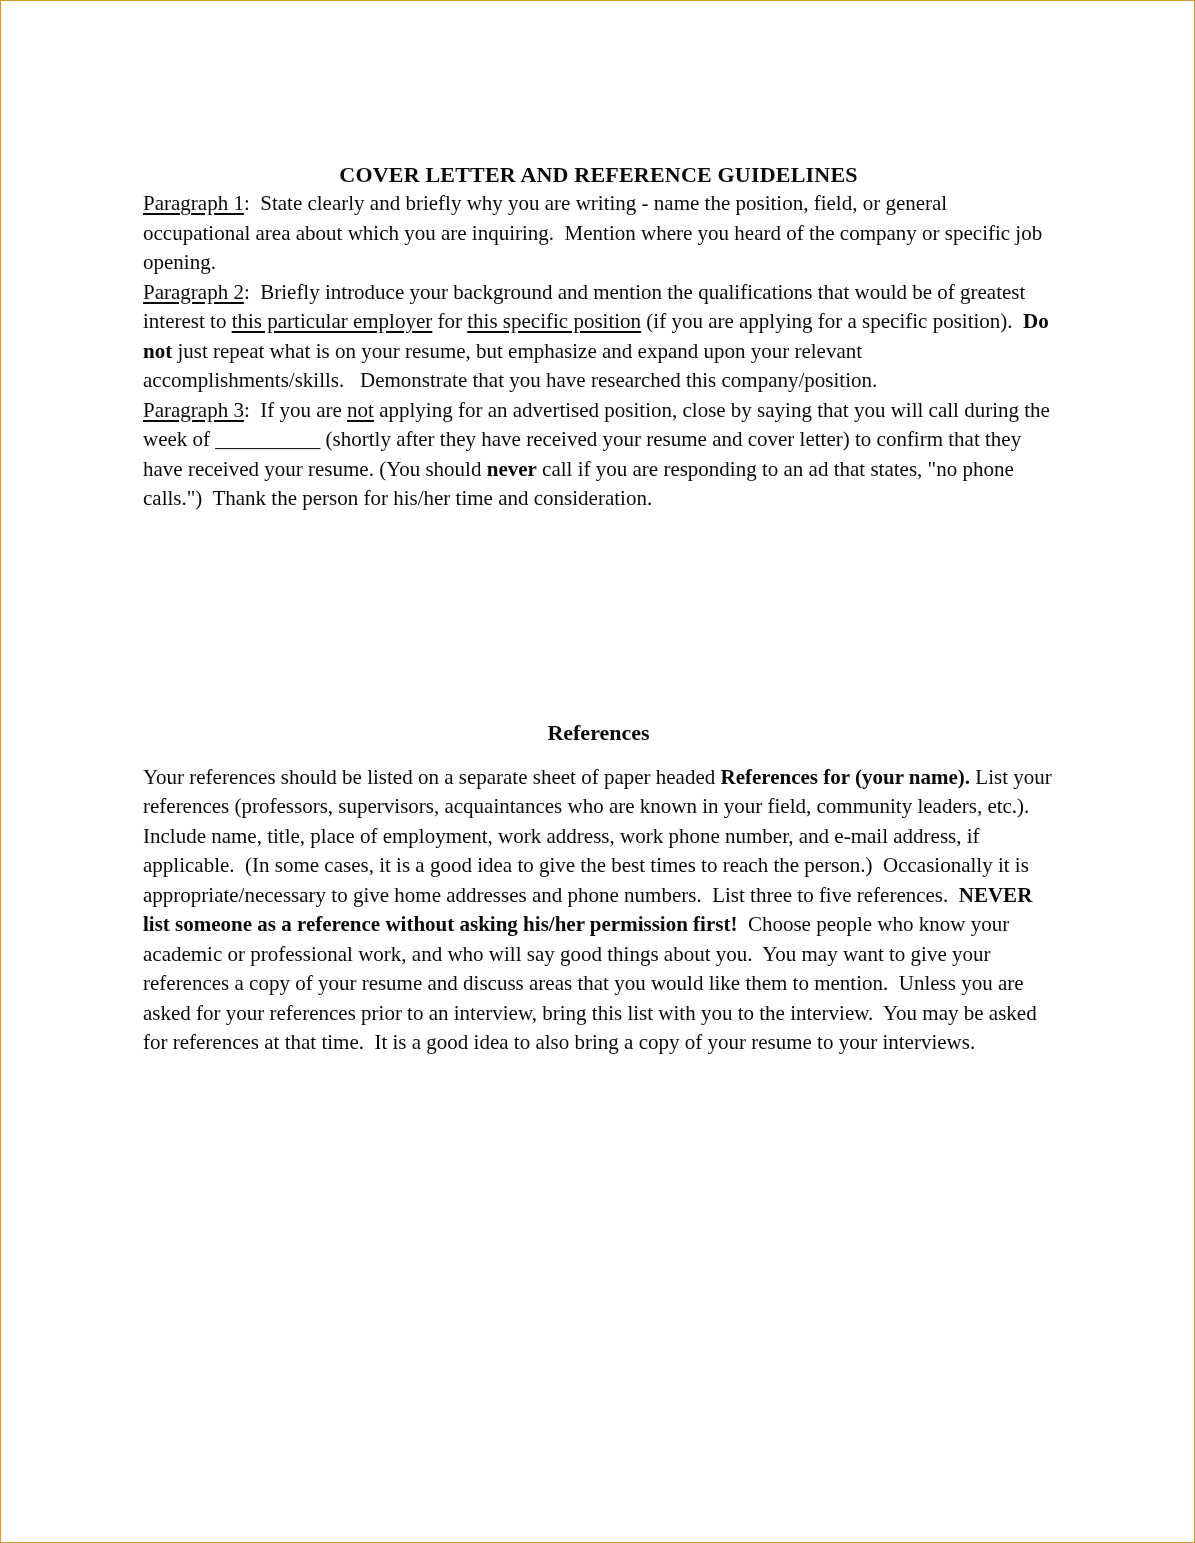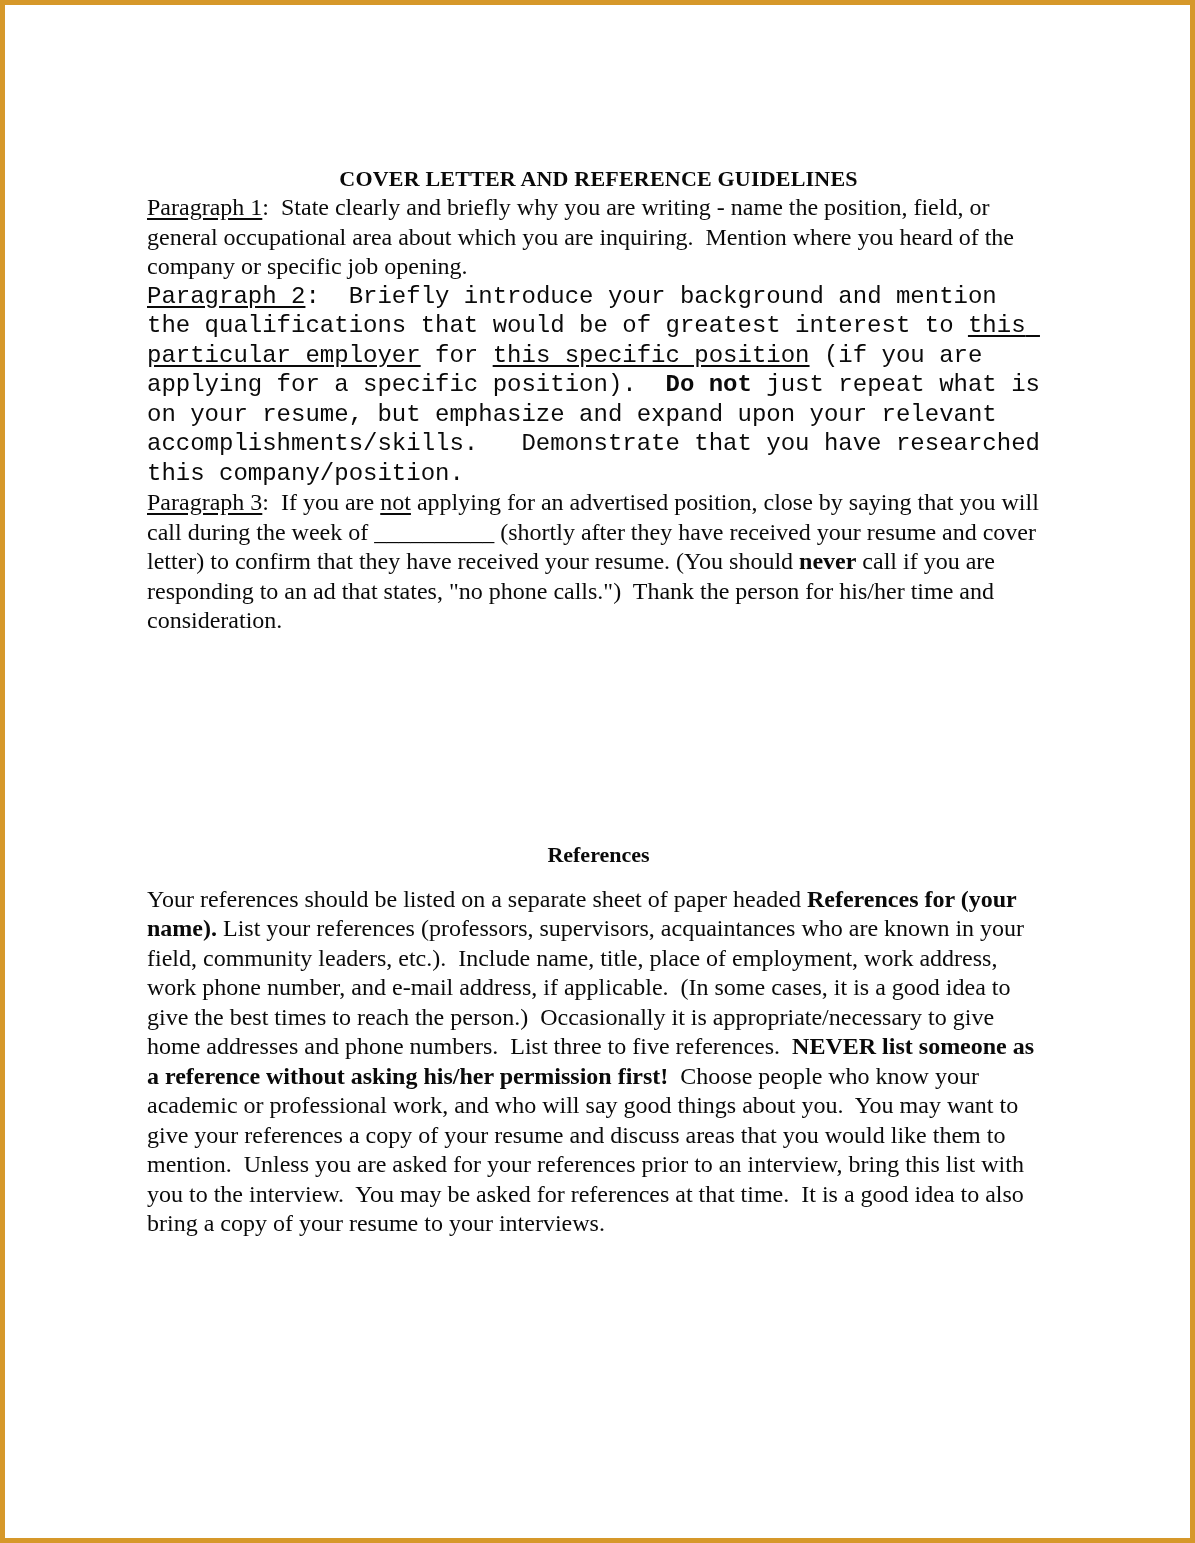--- a/index.html
+++ b/index.html
@@ -6,46 +6,46 @@
     margin: 0;
     padding: 0;
     background: #ffffff;
   }
   .page {
     position: relative;
     width: 1195px;
     height: 1543px;
     box-sizing: border-box;
     background: #ffffff;
-    border: 5px solid #0369a1;
+    border: 1px solid #0369a1;
     font-family: "Liberation Serif", "DejaVu Serif", serif;
     color: #0a0a0a;
     overflow: hidden;
   }
   .content {
     box-sizing: border-box;
     padding: 160px 140px 0 142px;
   }
   h1.doc-title {
     margin: 0;
     font-size: 22px;
     line-height: 28px;
     font-weight: bold;
     text-align: center;
     letter-spacing: 0.2px;
   }
   p.para {
     margin: 0;
-    font-size: 24px;
+    font-size: 21px;
     line-height: 29.5px;
     white-space: pre-wrap;
     text-align: left;
   }
   .p1 { margin-top: 62px; }
-  .p2 { margin-top: 30px; font-family: Liberation Mono, monospace; }
+  .p2 { margin-top: 30px; }
   .p3 { margin-top: 30px; }
   h2.refs-heading {
     margin: 204px 0 16px 0;
     font-size: 22px;
     line-height: 29px;
     font-weight: bold;
     text-align: center;
   }
   .refs-body { margin-top: 35px; }
   .seg-b { font-weight: bold; }

